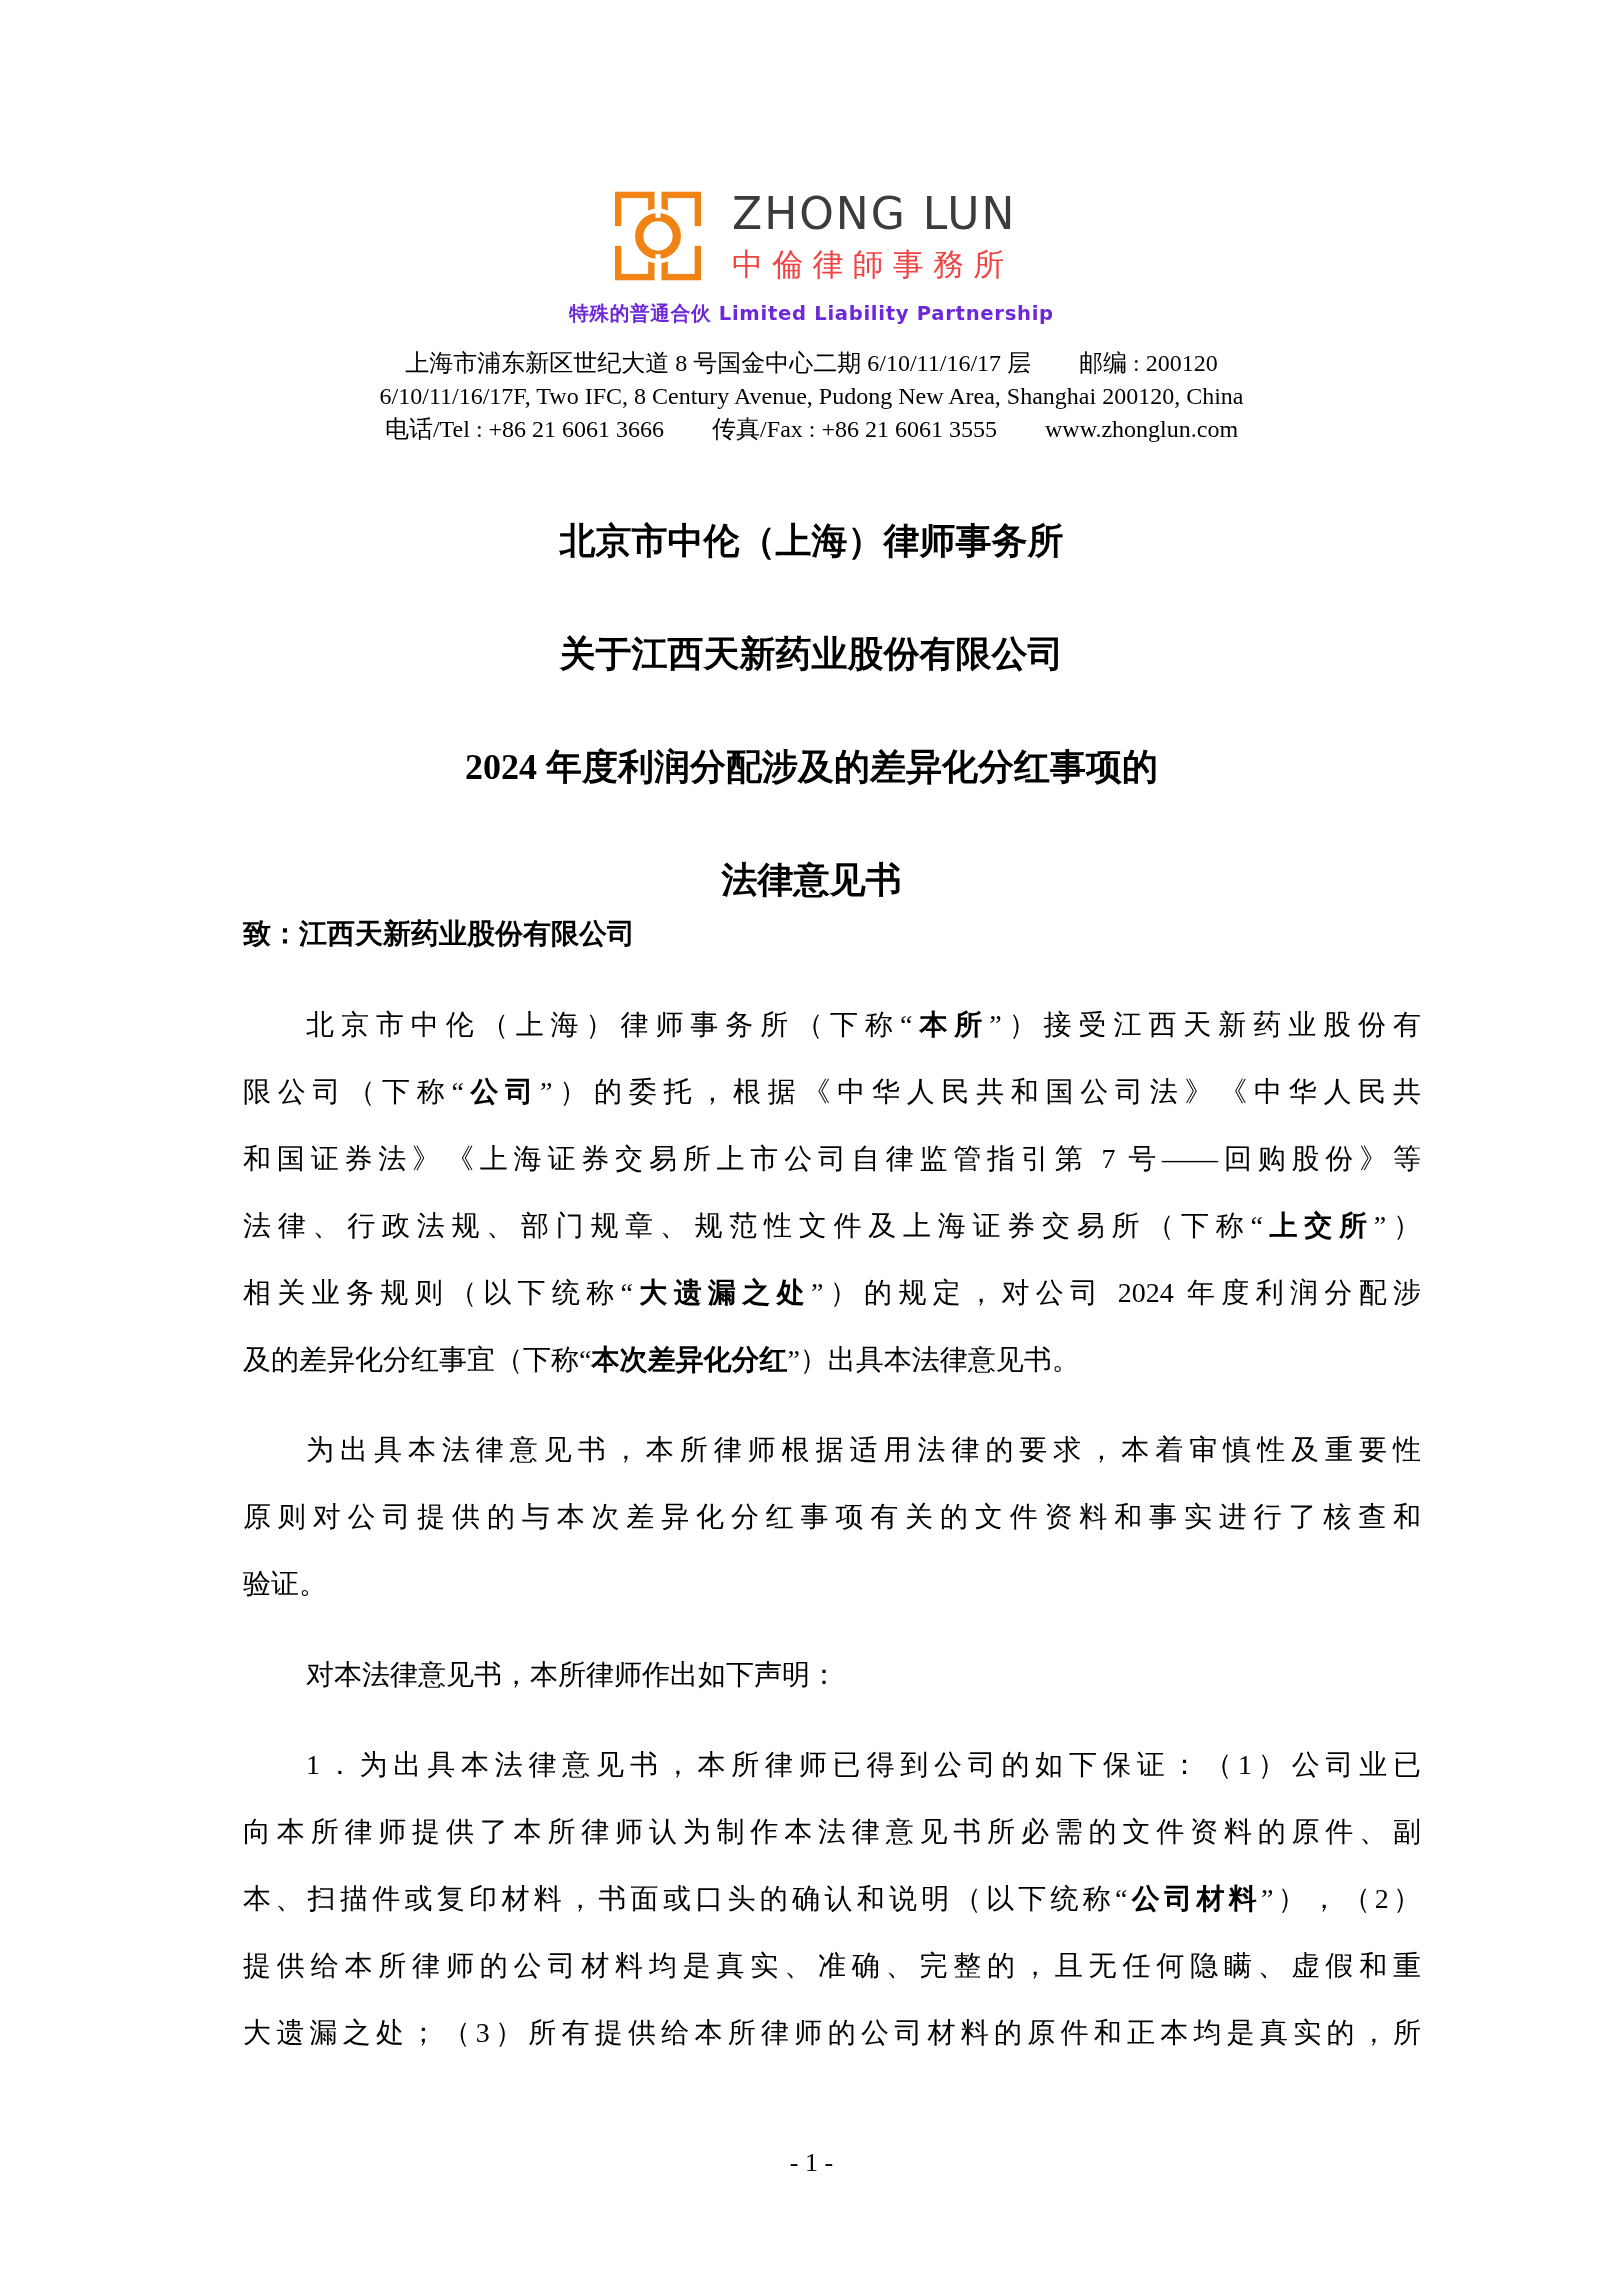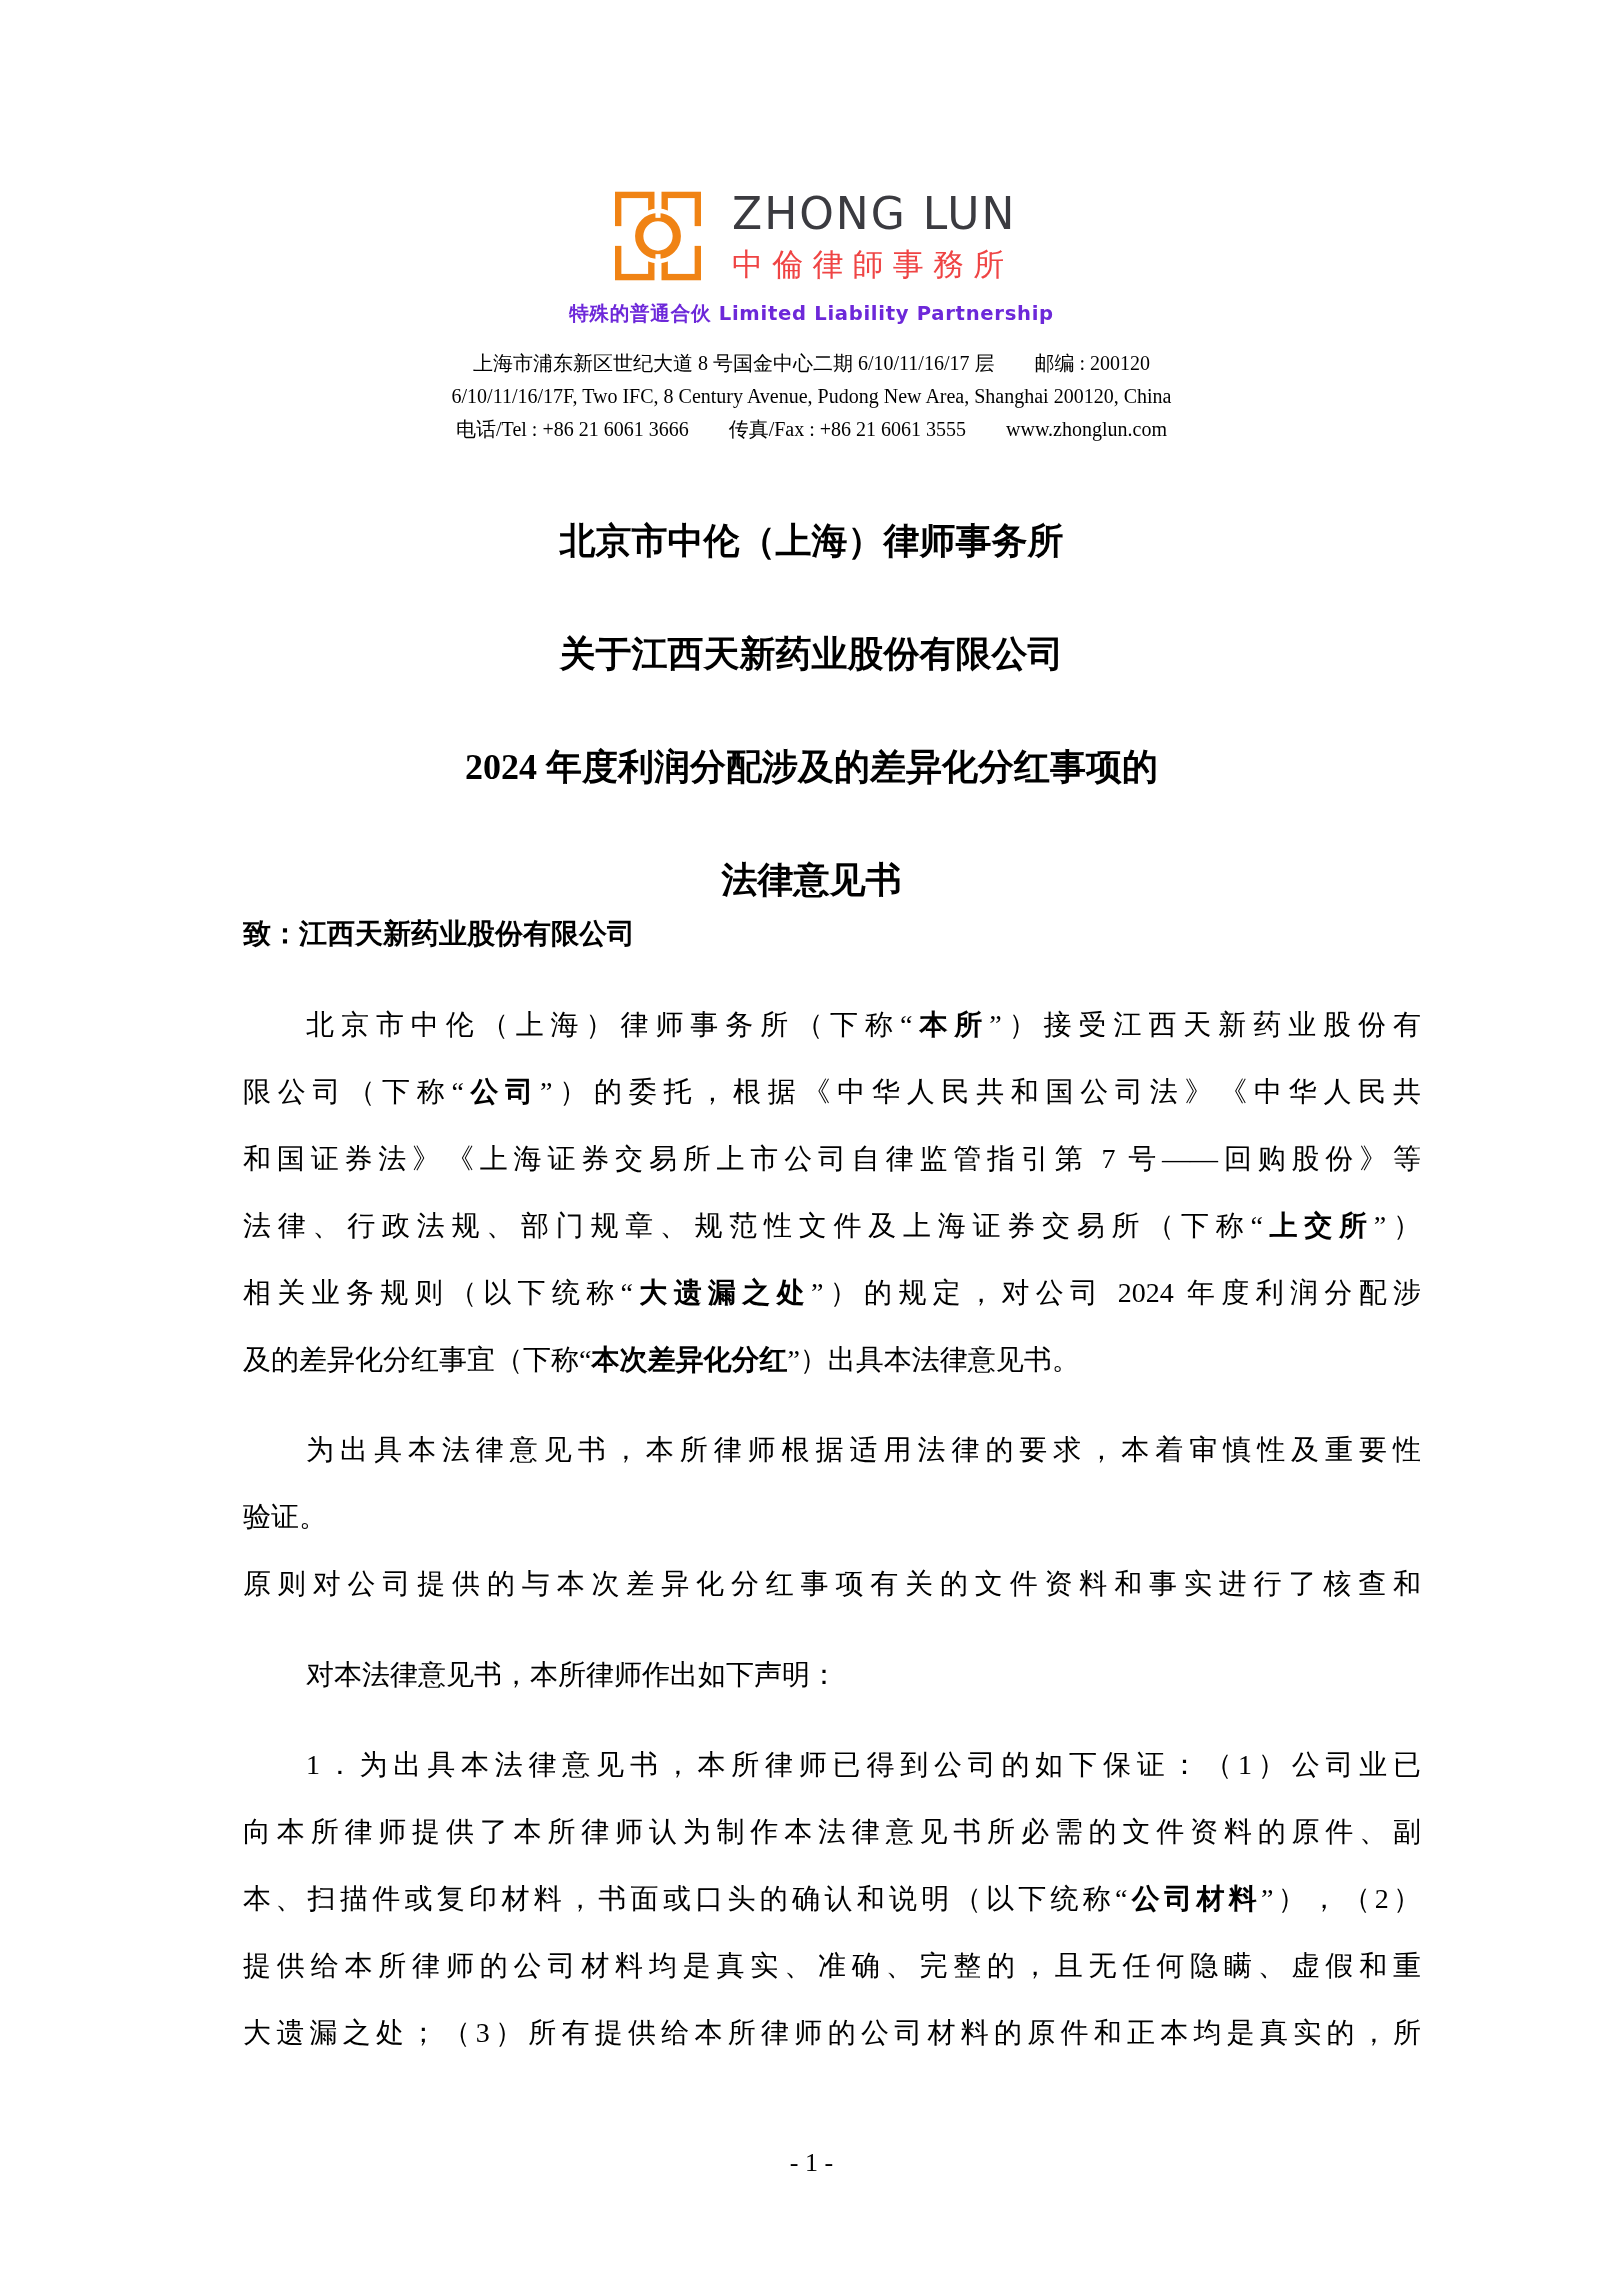--- a/index.html
+++ b/index.html
@@ -35,21 +35,21 @@
   }
   .logo-subtitle{
     position:absolute;top:300px;left:0;width:100%;
     text-align:center;
     font-family:"DejaVu Sans","Liberation Sans",sans-serif;
     font-size:19.6px;line-height:27.5px;letter-spacing:0.7px;
     color:#6d28d9;font-weight:bold;
   }
   .addr{position:absolute;top:347px;left:0;width:100%;}
   .addr-line{
-    text-align:center;font-size:20px;line-height:33px;color:#000;
+    text-align:center;font-size:24px;line-height:33px;color:#000;
   }
   
   .title-block{position:absolute;top:485px;left:0;width:100%;}
   .title-line{
     height:113px;line-height:113px;text-align:center;
     font-size:36px;font-weight:bold;white-space:nowrap;
   }
   
   .body-block{
     position:absolute;top:900px;left:243px;width:1178px;
@@ -117,22 +117,22 @@
       <div class="para">
         <div class="bline just ind">北京市中伦（上海）律师事务所（下称“<b>本所</b>”）接受江西天新药业股份有</div>
         <div class="bline just">限公司（下称“<b>公司</b>”）的委托，根据《中华人民共和国公司法》《中华人民共</div>
         <div class="bline just">和国证券法》《上海证券交易所上市公司自律监管指引第 7 号——回购股份》等</div>
         <div class="bline just">法律、行政法规、部门规章、规范性文件及上海证券交易所（下称“<b>上交所</b>”）</div>
         <div class="bline just">相关业务规则（以下统称“<b>大遗漏之处</b>”）的规定，对公司 2024 年度利润分配涉</div>
         <div class="bline">及的差异化分红事宜（下称“<b>本次差异化分红</b>”）出具本法律意见书。</div>
       </div>
       <div class="para">
         <div class="bline just ind">为出具本法律意见书，本所律师根据适用法律的要求，本着审慎性及重要性</div>
+        <div class="bline just">原则对公司提供的与本次差异化分红事项有关的文件资料和事实进行了核查和</div>
         <div class="bline">验证。</div>
-        <div class="bline just">原则对公司提供的与本次差异化分红事项有关的文件资料和事实进行了核查和</div>
       </div>
       <div class="para">
         <div class="bline ind">对本法律意见书，本所律师作出如下声明：</div>
       </div>
       <div class="para">
         <div class="bline just ind">1．为出具本法律意见书，本所律师已得到公司的如下保证：（1）公司业已</div>
         <div class="bline just">向本所律师提供了本所律师认为制作本法律意见书所必需的文件资料的原件、副</div>
         <div class="bline just">本、扫描件或复印材料，书面或口头的确认和说明（以下统称“<b>公司材料</b>”），（2）</div>
         <div class="bline just">提供给本所律师的公司材料均是真实、准确、完整的，且无任何隐瞒、虚假和重</div>
         <div class="bline just">大遗漏之处；（3）所有提供给本所律师的公司材料的原件和正本均是真实的，所</div>

